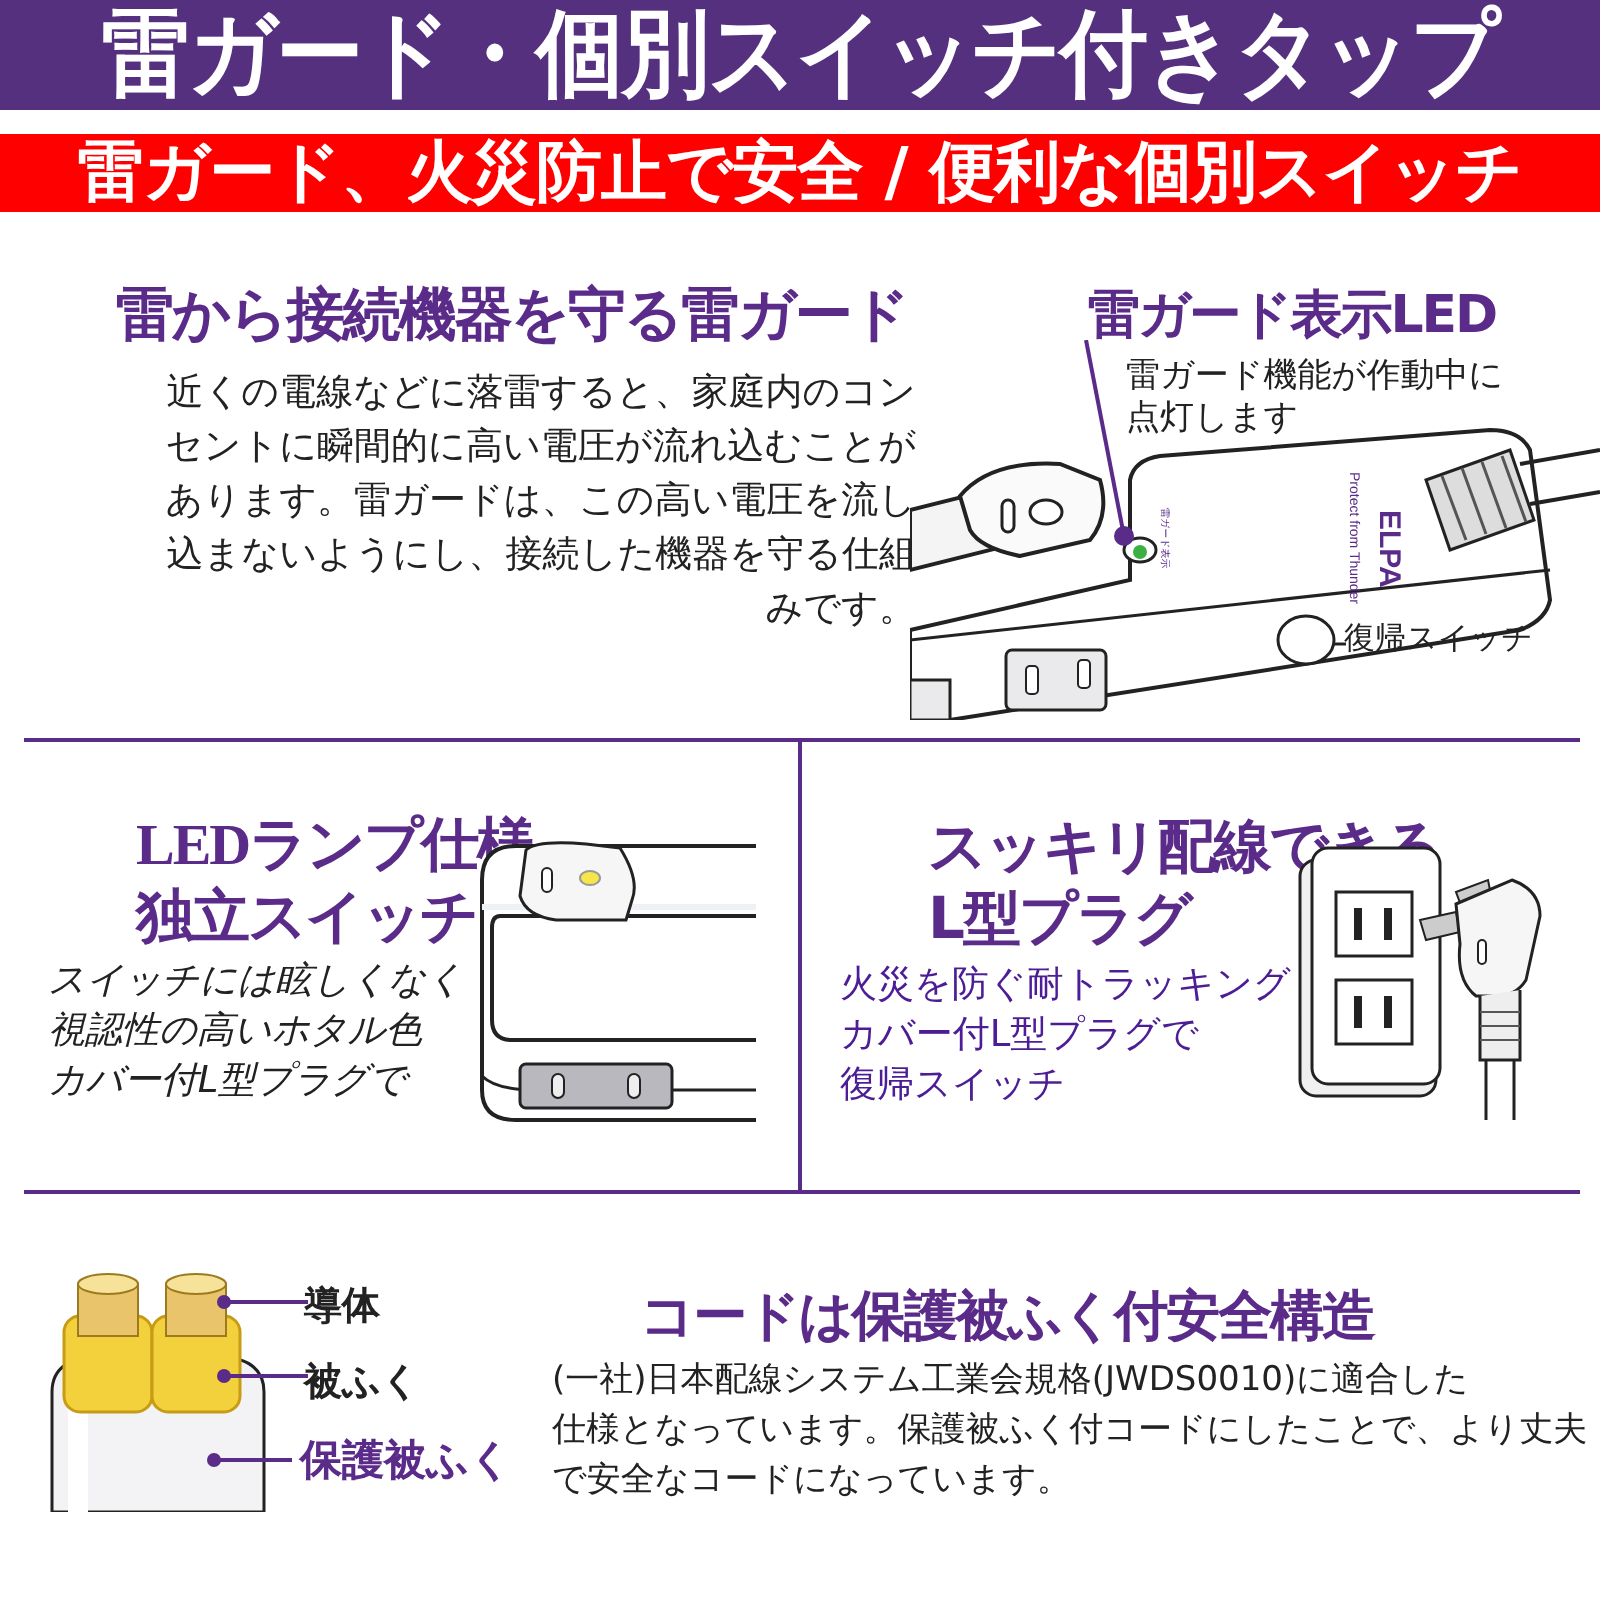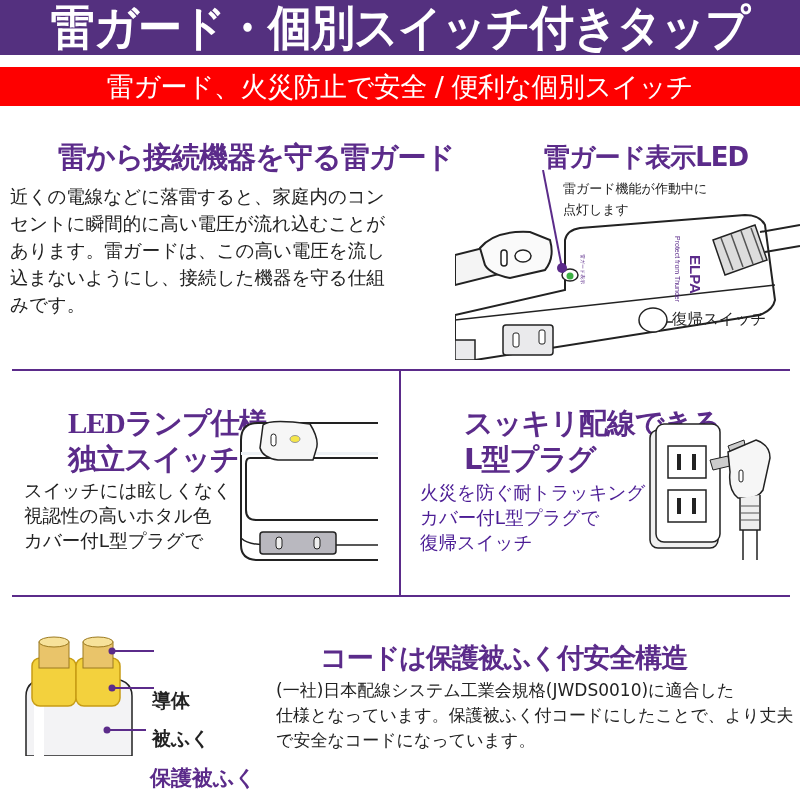--- a/index.html
+++ b/index.html
@@ -4,48 +4,48 @@
 <style>
   * { box-sizing: border-box; margin: 0; padding: 0; }
   html, body { width: 800px; height: 800px; background: #ffffff; overflow: hidden; }
   body { position: relative; font-family: "DejaVu Sans", "Liberation Sans", sans-serif; color: #1a1a1a; }
 
   .header { position: absolute; left: 0; top: 0; width: 800px; height: 55px; background: #54307f;
     display: flex; align-items: center; justify-content: center; }
   .header h1 { color: #fff; font-size: 44px; font-weight: 900; letter-spacing: -1px; line-height: 1; transform: scaleY(1.08); }
   .subbar { position: absolute; left: 0; top: 67px; width: 800px; height: 39px; background: #fe0000;
     display: flex; align-items: center; justify-content: center; }
-  .subbar span { color: #fff; font-size: 27px; font-weight: normal; letter-spacing: -0.5px; }
+  .subbar span { color: #fff; font-size: 33px; font-weight: bold; letter-spacing: -0.5px; }
 
   .purple { color: #5b2b8a; }
   .sec-title { position: absolute; font-weight: bold; color: #5b2b8a; letter-spacing: -1px; margin-left: 44px; }
 
   .s1-title { left: 14px; top: 138px; font-size: 29px; }
-  .s1-body { position: absolute; left: 10px; top: 183px; width: 430px; font-size: 18.5px; line-height: 27px; color: #222; }
+  .s1-body { position: absolute; left: 28px; top: 183px; width: 430px; font-size: 18.5px; line-height: 27px; color: #222; text-align: right; }
   .s1-body span { display: block; white-space: nowrap; }
 
   .led-title { left: 500px; top: 140px; font-size: 26px; }
-  .led-desc { position: absolute; left: 563px; top: 178px; font-size: 13px; line-height: 21px; color: #222; }
+  .led-desc { position: absolute; left: 563px; top: 178px; font-size: 17px; line-height: 21px; color: #222; }
   .led-desc span { display: block; }
   .reset-label { position: absolute; left: 672px; top: 309px; font-size: 15.5px; color: #222; }
 
   .hline { position: absolute; height: 2px; background: #5b2b8a; }
   .vline { position: absolute; width: 2px; background: #5b2b8a; }
 
   .s2-title { left: 24px; top: 405px; font-size: 29px; line-height: 36px; }
   .s2-title span { display: block; font-family: Liberation Serif, serif; }
-  .s2-body { position: absolute; left: 24px; top: 478px; font-size: 18.5px; line-height: 25px; color: #222; }
+  .s2-body { position: absolute; left: 24px; top: 478px; font-size: 18.5px; line-height: 25px; color: #222; font-style: italic; }
   .s2-body span { display: block; }
 
   .s3-title { left: 420px; top: 405px; font-size: 29px; line-height: 36px; }
   .s3-title span { display: block; }
   .s3-body { position: absolute; left: 420px; top: 480px; font-size: 18.5px; line-height: 25px; color: #4c1d95; }
   .s3-body span { display: block; }
 
-  .cable-label { position: absolute; font-size: 19px; color: #222; font-weight: bold; margin-top: 48px; }
+  .cable-label { position: absolute; font-size: 19px; color: #222; font-weight: bold; }
   .cable-label.purple { color: #5b2b8a; font-size: 21px; }
 
   .s4-title { left: 276px; top: 640px; font-size: 27px; text-align: right; }
   .s4-body { position: absolute; left: 276px; top: 678px; font-size: 17px; line-height: 25px; color: #222; }
   .s4-body span { display: block; white-space: nowrap; }
 
   svg { position: absolute; }
 </style>
 </head>
 <body>

